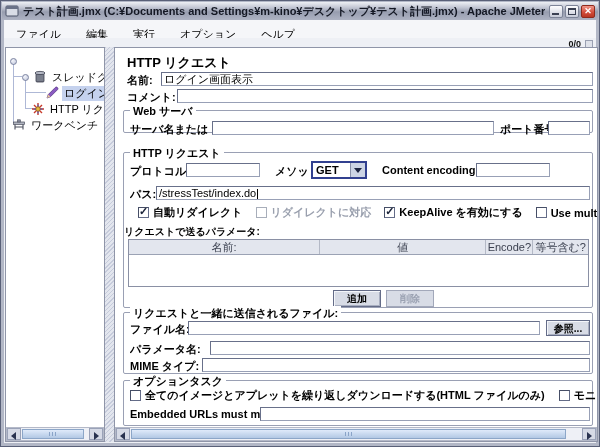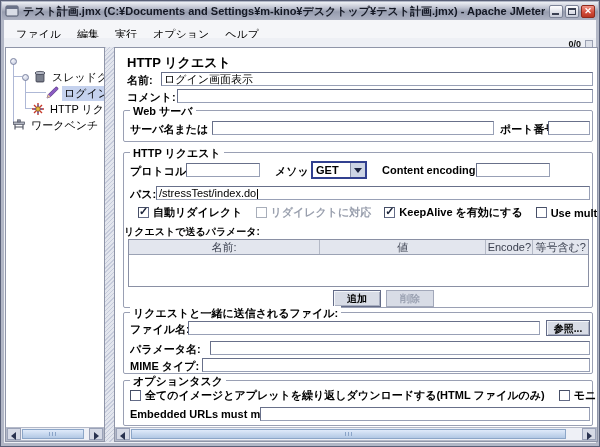--- a/index.html
+++ b/index.html
@@ -31,21 +31,21 @@
     background:linear-gradient(180deg,#f0958a,#d14a38 60%,#b93724);
     color:#fff; font-size:9px; font-weight:bold; text-align:center; line-height:11px;
   }
   .glyph-min { position:absolute; left:2px; bottom:2px; width:7px; height:2px; background:#3a4052; }
   .glyph-max { position:absolute; left:2px; top:2px; width:8px; height:7px; border:1px solid #3a4052; border-top-width:2px; }
   .app-icon { width:14px; height:12px; flex:none; }
   
   .menubar {
     position:absolute; left:3px; top:19px; right:3px; height:30px;
     background:#f5f6f9; border-bottom:1px solid #c2c6d2;
-    display:flex; align-items:center; padding-left:4px;
+    display:flex; align-items:center; padding-left:4px;gap:9px;
   }
   .menu-item { padding:1px 8px; font-size:11px; color:#000; white-space:nowrap; }
   
   .strip { position:absolute; left:3px; top:37px; right:3px; height:9px; background:#eef0f5; }
   .counter { position:absolute; right:18px; top:38px; font-size:9px; font-weight:bold; color:#111; }
   .status-square { position:absolute; right:6px; top:39px; width:8px; height:8px; background:#dfe2ea; border:1px solid #9aa0b2; }
   .client { position:absolute; left:3px; top:46px; right:3px; bottom:3px; background:#eef0f5; }
   
   .tree-panel {
     position:absolute; left:4px; top:46px; width:100px; height:395px;
@@ -233,21 +233,21 @@
   <div class="main-panel">
 
     <div class="lbl" style="left:12px; top:6px; font-size:13px;">HTTP リクエスト</div>
 
     <div class="lbl" style="left:12px; top:25px;">名前:</div>
     <div class="tfield" style="left:46px; top:24px; width:432px;"><span>ログイン画面表示</span></div>
 
     <div class="lbl" style="left:12px; top:42px;">コメント:</div>
     <div class="tfield" style="left:62px; top:41px; width:416px;"><span></span></div>
 
-    <div class="group" style="left:8px; top:62px; width:470px; height:32px;">
+    <div class="group" style="left:8px; top:62px; width:470px; height:23px;">
       <span class="group-title">Web サーバ</span>
       <div class="lbl" style="left:6px; top:11px;">サーバ名または IP:</div>
       <div class="tfield" style="left:88px; top:10px; width:282px;"><span></span></div>
       <div class="lbl" style="left:376px; top:11px;">ポート番号:</div>
       <div class="tfield" style="left:424px; top:10px; width:42px;"><span></span></div>
     </div>
 
     <div class="group" style="left:8px; top:104px; width:470px; height:156px;">
       <span class="group-title">HTTP リクエスト</span>
 

